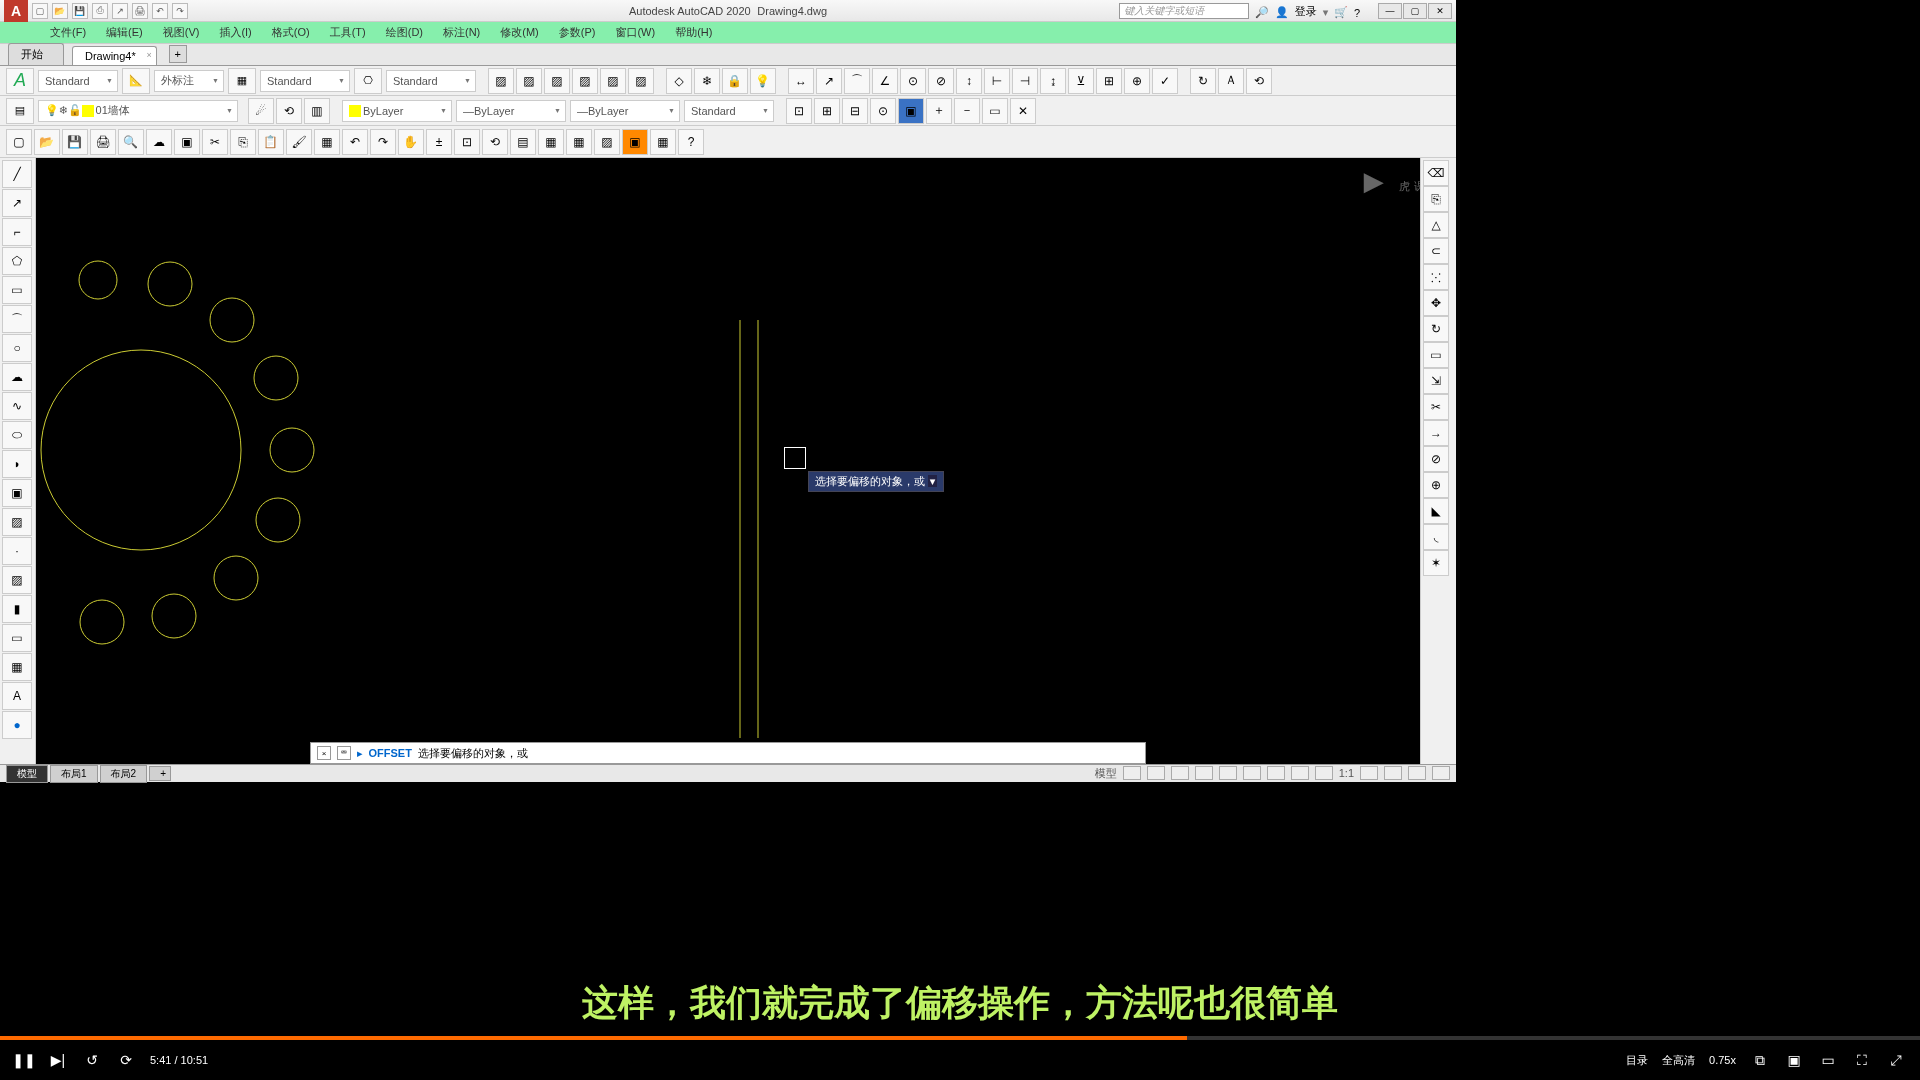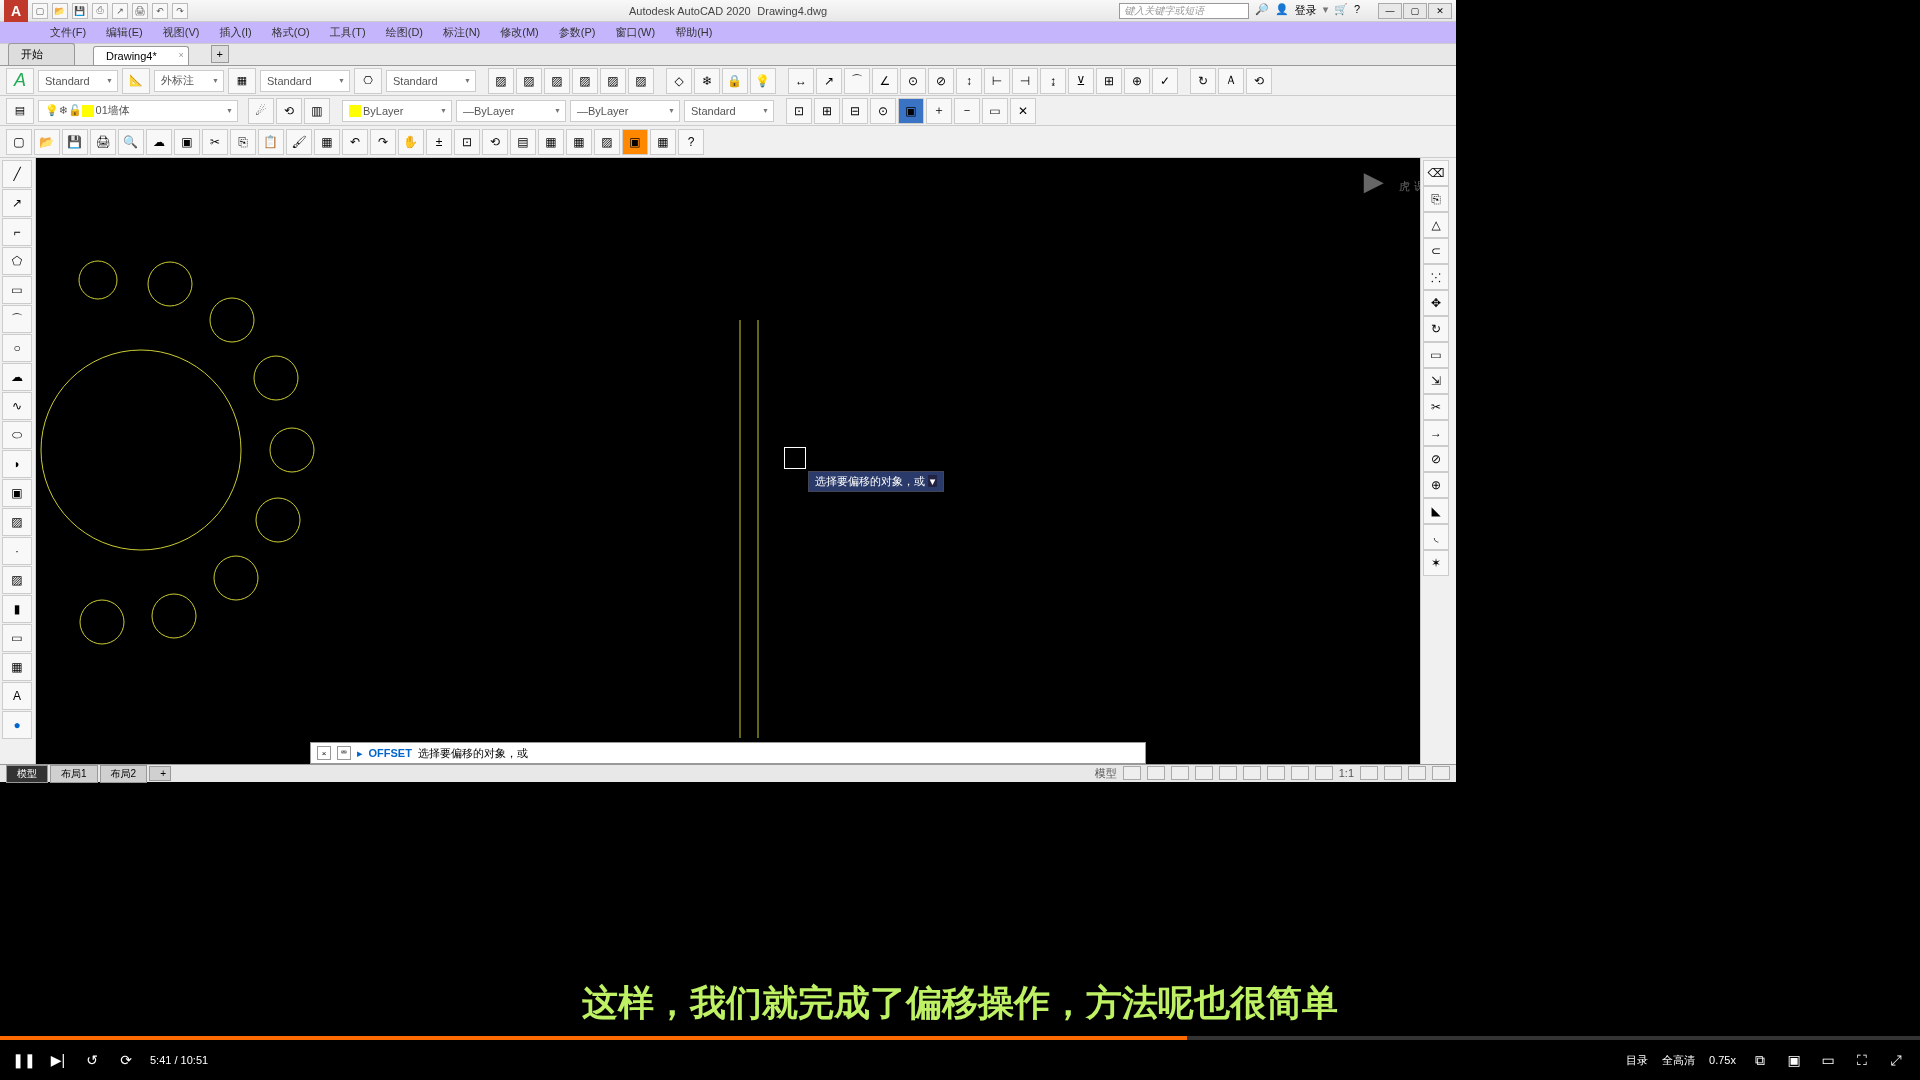--- a/index.html
+++ b/index.html
@@ -3,28 +3,28 @@
 <meta charset="utf-8">
 <style>
 *{margin:0;padding:0;box-sizing:border-box;font-family:"Microsoft YaHei",Arial,sans-serif;font-size:11px}
 body{background:#000;width:1920px;height:1080px;overflow:hidden;position:relative}
 .app-window{position:absolute;top:0;left:0;width:1456px;height:782px;background:#f0f0f0;display:flex;flex-direction:column}
 .titlebar{height:22px;background:linear-gradient(#f8f8f8,#e8e8e8);display:flex;align-items:center;border-bottom:1px solid #ccc;padding:0 4px}
 .app-icon{width:24px;height:24px;background:#c0392b;color:#fff;display:flex;align-items:center;justify-content:center;font-weight:bold;font-size:14px;margin-right:4px}
 .qat{display:flex;gap:4px;align-items:center}
 .qat-btn{width:16px;height:16px;border:1px solid #bbb;background:#f8f8f8;display:flex;align-items:center;justify-content:center;font-size:9px;color:#555}
 .title-text{position:absolute;left:50%;transform:translateX(-50%);color:#444;font-size:12px}
-.titlebar-right{position:absolute;right:4px;display:flex;align-items:flex-start;gap:6px}
+.titlebar-right{position:absolute;right:4px;display:flex;align-items:flex-end;gap:6px}
 .search-box{width:130px;height:16px;border:1px solid #999;background:#fff;font-style:italic;color:#999;padding:0 4px;font-size:10px;display:flex;align-items:center}
 .win-btns{display:flex;gap:1px;margin-left:12px}
 .win-btn{width:24px;height:16px;border:1px solid #aaa;background:#e8e8e8;font-size:9px;display:flex;align-items:center;justify-content:center}
-.menubar{height:22px;background:#c4b5fd;display:flex;align-items:center;padding:0 40px;gap:0;border-bottom:1px solid #ccc}
+.menubar{height:22px;background:#86efac;display:flex;align-items:center;padding:0 40px;gap:0;border-bottom:1px solid #ccc}
 .menu-item{padding:0 10px;color:#333;cursor:pointer}
 .doctabs{height:22px;background:#e8e8e8;display:flex;align-items:flex-end;border-bottom:1px solid #999;padding-left:8px}
-.tab{padding:3px 31px 3px 12px;background:#fff;border:1px solid #999;border-bottom:none;margin-right:18px;position:relative;border-radius:3px 3px 0 0}
+.tab{padding:3px 20px 3px 12px;background:#fff;border:1px solid #999;border-bottom:none;margin-right:8px;position:relative;border-radius:3px 3px 0 0}
 .tab-x{position:absolute;right:4px;top:3px;color:#999;font-size:9px}
 .tab-plus{width:18px;height:18px;border:1px solid #999;background:#ddd;display:flex;align-items:center;justify-content:center;margin-left:4px;margin-bottom:2px}
 .ribbon-row{height:30px;background:#f0f0f0;display:flex;align-items:center;border-bottom:1px solid #ccc;padding:0 6px;gap:4px}
 .ribbon-big{width:28px;height:26px;border:1px solid #ccc;display:flex;align-items:center;justify-content:center;background:#f8f8f8}
 .combo{height:22px;border:1px solid #ccc;background:#fff;padding:0 6px;display:flex;align-items:center;color:#555;position:relative}
 .combo::after{content:"▼";position:absolute;right:4px;font-size:7px;color:#777}
 .tool-btn{width:26px;height:26px;border:1px solid #ccc;background:#f8f8f8;display:flex;align-items:center;justify-content:center;font-size:12px}
 .toolbar-row{height:32px;background:#f0f0f0;display:flex;align-items:center;border-bottom:1px solid #ccc;padding:0 6px;gap:2px}
 .main-area{flex:1;display:flex;position:relative}
 .left-tools{width:36px;background:#f0f0f0;display:flex;flex-direction:column;gap:0;padding:2px;border-right:1px solid #ccc}

